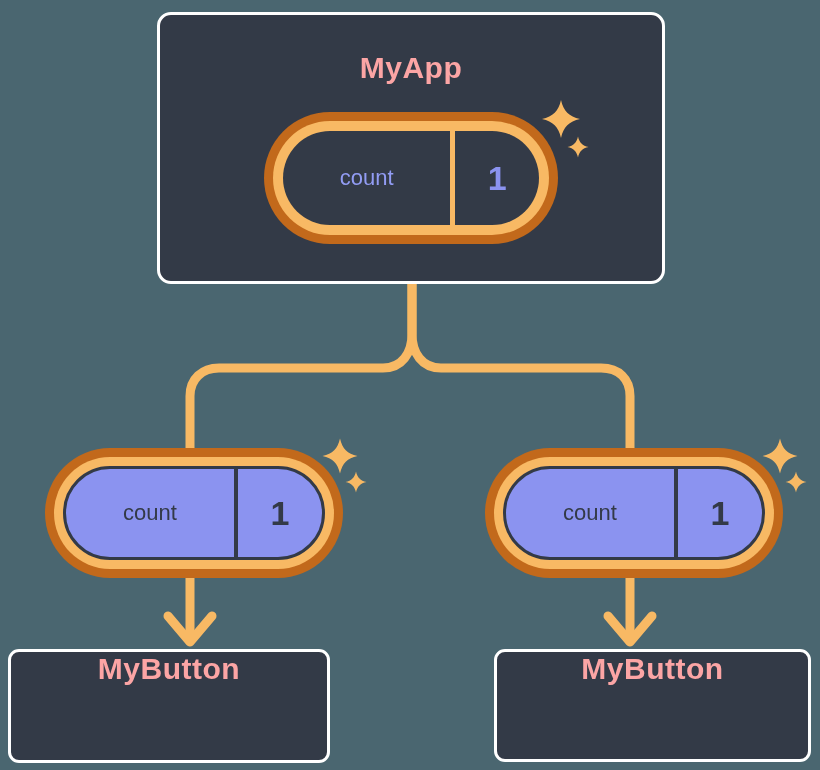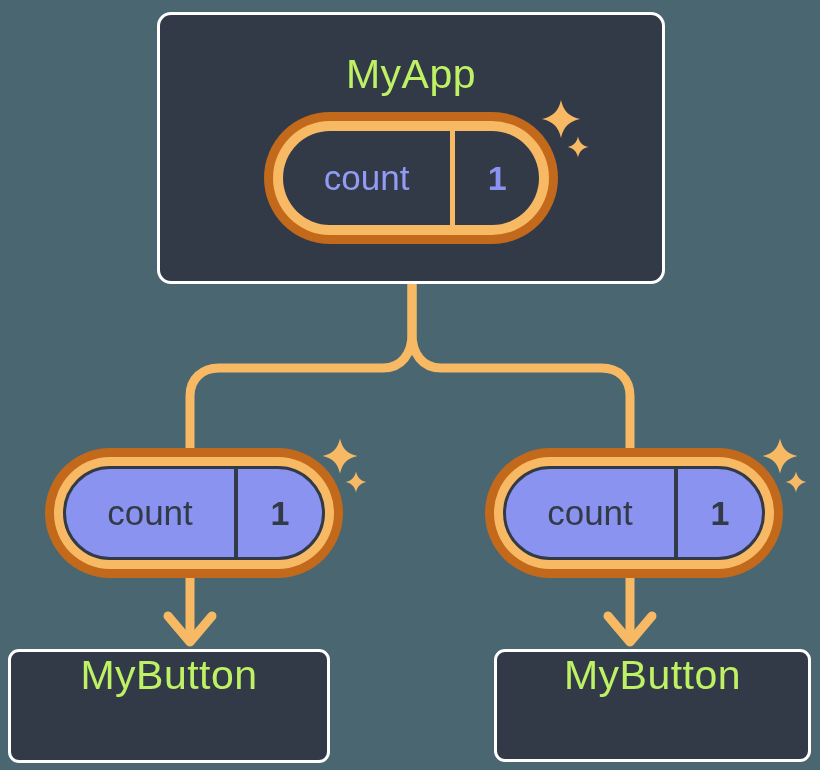--- a/index.html
+++ b/index.html
@@ -20,23 +20,23 @@
     border:3px solid #ffffff;
     box-sizing:border-box;
     z-index:5;
   }
   #app-card{left:157px;top:12px;width:508px;height:272px;border-radius:14px;}
   .btn-card{display:flex;justify-content:center;border-radius:11px;}
   #button-card-left{left:8px;top:649px;width:322px;height:114px;}
   #button-card-right{left:494px;top:649px;width:317px;height:113px;}
 
   .card-title{
-    color:#bef264;
-    font-size:41px;
-    font-weight:400;
+    color:#fca5a5;
+    font-size:30px;
+    font-weight:700;
     letter-spacing:0.5px;
     white-space:nowrap;
   }
   #app-title{position:absolute;top:36px;left:0;right:0;text-align:center;}
 
   
   .pill-outer{
     position:absolute;
     z-index:8;
     background:#c2691b;
@@ -54,21 +54,21 @@
   .pill-inner{
     flex:1;
     border-radius:999px;
     display:flex;
     align-items:stretch;
     overflow:hidden;
     box-sizing:border-box;
   }
   .seg-label,.seg-value{
     display:flex;align-items:center;justify-content:center;
-    font-size:35px;
+    font-size:22px;
   }
   .seg-label{flex:2;}
   .seg-value{flex:1;font-weight:700;font-size:34px;}
   .divider{width:5px;}
 
   
   #pill-app{left:264px;top:112px;width:294px;height:132px;}
   #pill-app .pill-mid{padding:10px;}
   #pill-app .pill-inner{background:#333a47;}
   #pill-app .divider{background:#f8b964;}

